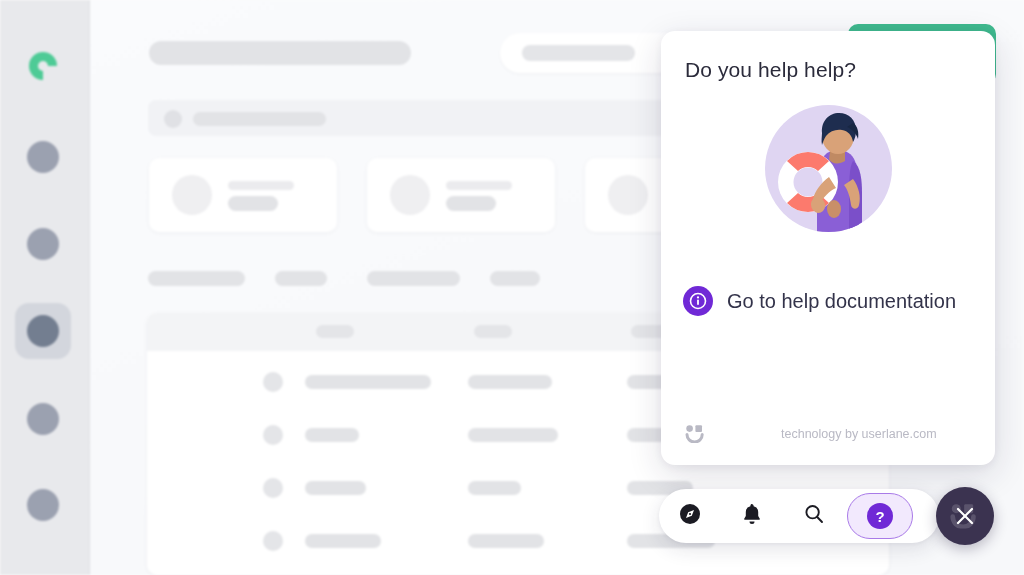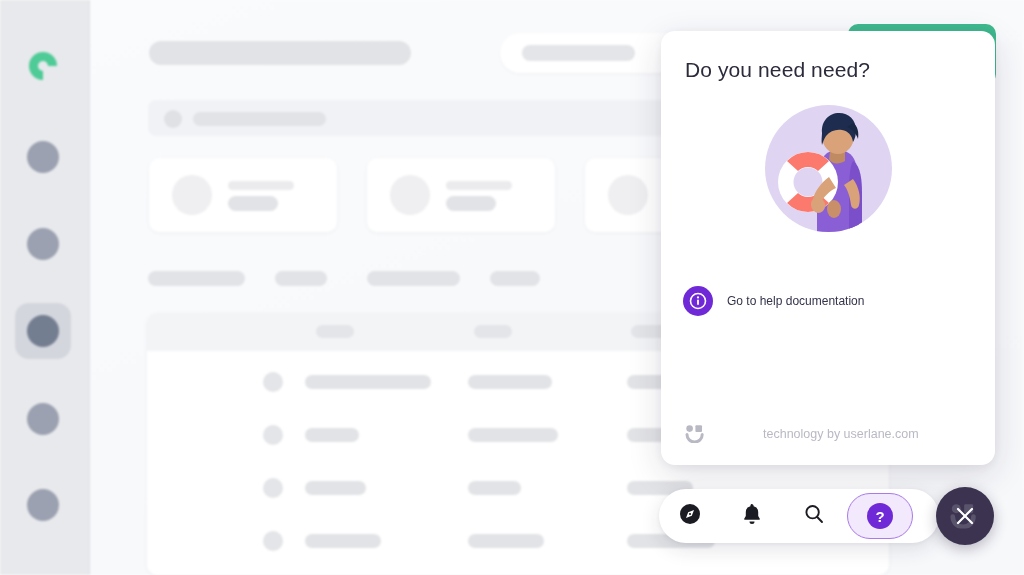--- a/index.html
+++ b/index.html
@@ -151,31 +151,31 @@
     cursor: pointer;
   }
   .help-item-icon {
     width: 30px; height: 30px; border-radius: 50%;
     background: #7029d6;
     display: flex; align-items: center; justify-content: center;
     flex: 0 0 30px;
   }
   .help-item-label {
     margin-left: 14px;
-    font-size: 12px; color: #33334a;
+    font-size: 20px; color: #33334a;
   }
 
   .help-footer {
     position: absolute; left: 0; right: 0; bottom: 20px;
     height: 22px;
     display: flex; align-items: center;
   }
   .ul-logo { margin-left: 24px; width: 22px; height: 18px; }
   .footer-text {
-    margin-left: 56px;
+    margin-left: 74px;
     font-size: 12.5px; color: #b9b9c4;
   }
 
   
   .toolbar {
     position: absolute; left: 659px; top: 489px;
     width: 280px; height: 54px;
     background: #fff; border-radius: 27px;
     box-shadow: 0 6px 20px rgba(35,31,62,.12), 0 1px 4px rgba(35,31,62,.06);
     display: flex; align-items: center;
@@ -293,21 +293,21 @@
       <div class="nav-dot d2"></div>
       <div class="nav-dot d3"></div>
       <div class="nav-dot d4"></div>
       <div class="nav-dot d5"></div>
     </div>
   </div>
 
   <div class="green-card"></div>
 
   <div class="help-panel">
-    <div class="help-title">Do you need need?</div>
+    <div class="help-title">Do you help help?</div>
 
     <div class="illu-wrap">
       <svg class="illu" viewBox="0 0 127 127">
         <defs>
           <clipPath id="circ">
               <circle cx="63.5" cy="63.5" r="63.5"></circle>
             </clipPath>
         </defs>
         <circle cx="63.5" cy="63.5" r="63.5" fill="#dfd5f2"></circle>
         <g clip-path="url(#circ)">

